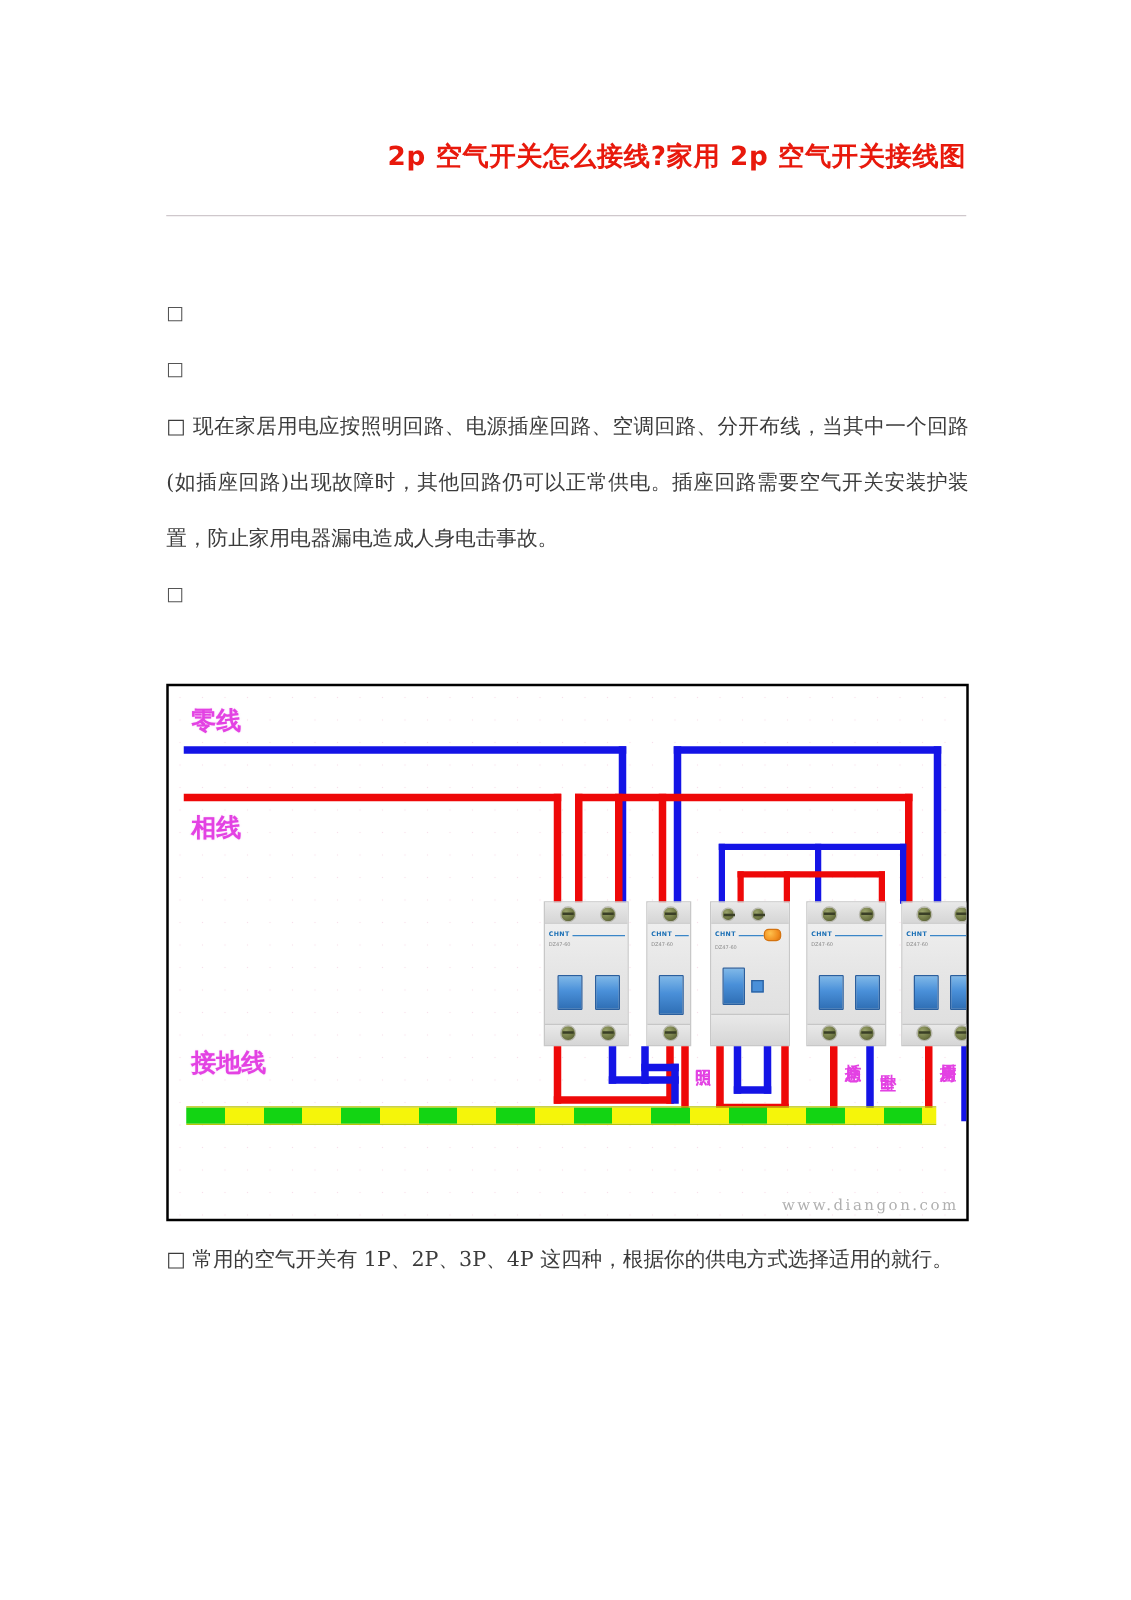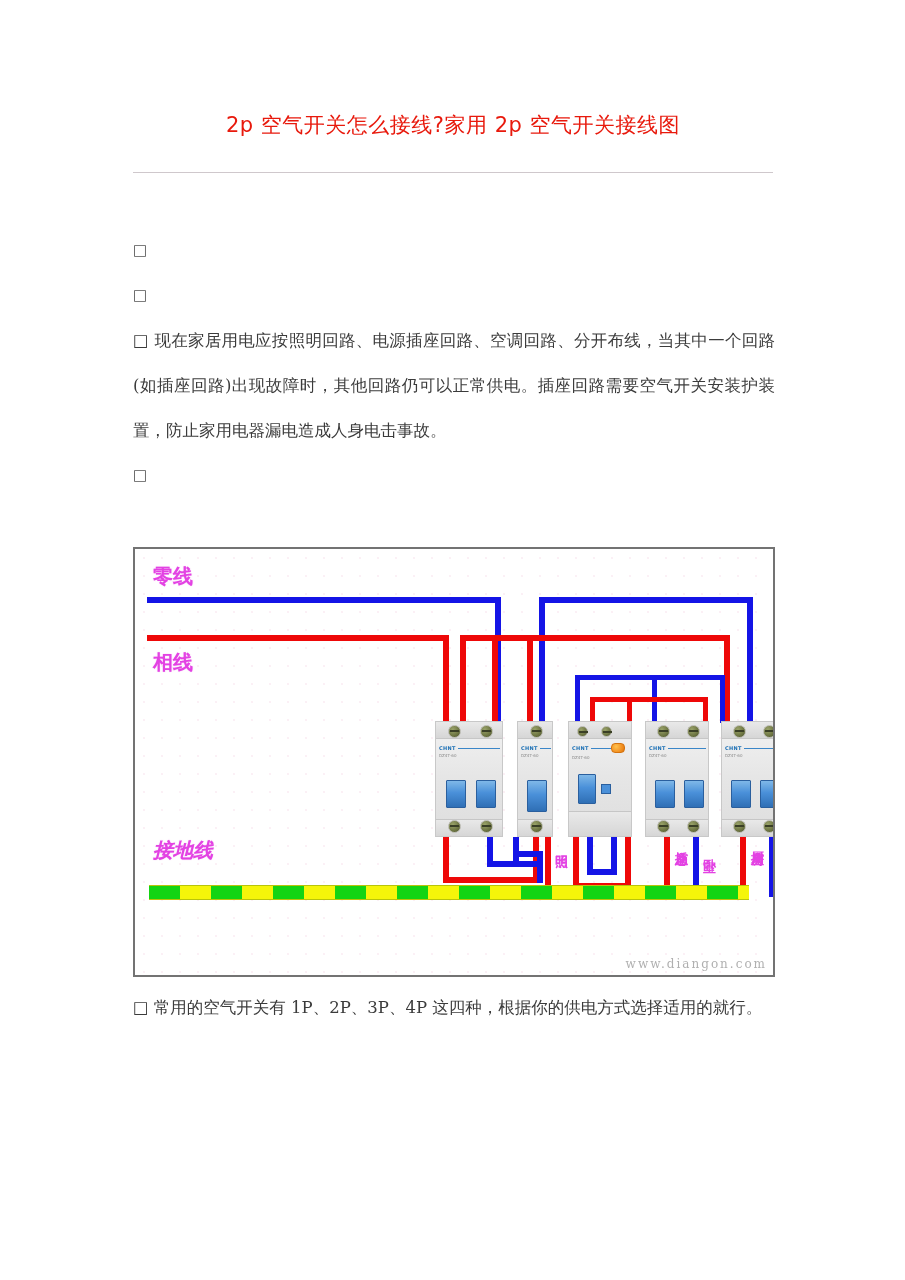--- a/index.html
+++ b/index.html
@@ -22,23 +22,23 @@
     height: 1280px;
     background: #ffffff;
   }
 
   
   .title {
     position: absolute;
     left: 133px;
     top: 112px;
     width: 640px;
-    text-align: center;
+    text-align: right;
     font-family: "DejaVu Sans", "Liberation Sans", sans-serif;
-    font-weight: normal;
+    font-weight: bold;
     font-size: 21px;
     letter-spacing: .5px;
     color: #e8190c;
     line-height: 1.3;
     white-space: nowrap;
   }
   .title-rule {
     position: absolute;
     left: 133px;
     top: 172px;
@@ -82,21 +82,21 @@
     text-justify: inter-ideograph;
   }
 
   
   .diagram {
     position: absolute;
     left: 133px;
     top: 547px;
     width: 642px;
     height: 430px;
-    border: 2px solid #737373;
+    border: 2px solid #000000;
     background: #ffffff;
     overflow: hidden;
     box-sizing: border-box;
   }
   .diagram-inner {
     position: absolute;
     left: 0; top: 0;
     width: 638px;
     height: 426px;
   }
@@ -249,21 +249,21 @@
     <p class="para">□ 现在家居用电应按照明回路、电源插座回路、空调回路、分开布线，当其中一个回路(如插座回路)出现故障时，其他回路仍可以正常供电。插座回路需要空气开关安装护装置，防止家用电器漏电造成人身电击事故。</p>
     <p class="para box-glyph">□</p>
   </div>
 
   <div class="diagram">
     <div class="diagram-inner">
       <div class="grid-dots"></div>
 
       <div class="dlabel" style="left:18px; top:14px;">零线</div>
       <div class="dlabel" style="left:18px; top:100px;">相线</div>
-      <div class="dlabel" style="left:18px; top:288px;font-style:italic;">接地线</div>
+      <div class="dlabel" style="left:18px; top:288px;">接地线</div>
 
       <div class="w blue" style="left:12px; top:48px; width:354px; height:6px;"></div>
       <div class="w blue" style="left:360px; top:48px; width:6px; height:126px;"></div>
 
       <div class="w red" style="left:12px; top:86px; width:302px; height:6px;"></div>
       <div class="w red" style="left:308px; top:86px; width:6px; height:88px;"></div>
 
       <div class="w blue" style="left:404px; top:48px; width:214px; height:6px;"></div>
       <div class="w blue" style="left:404px; top:48px; width:6px; height:126px;"></div>
       <div class="w blue" style="left:612px; top:48px; width:6px; height:126px;"></div>

